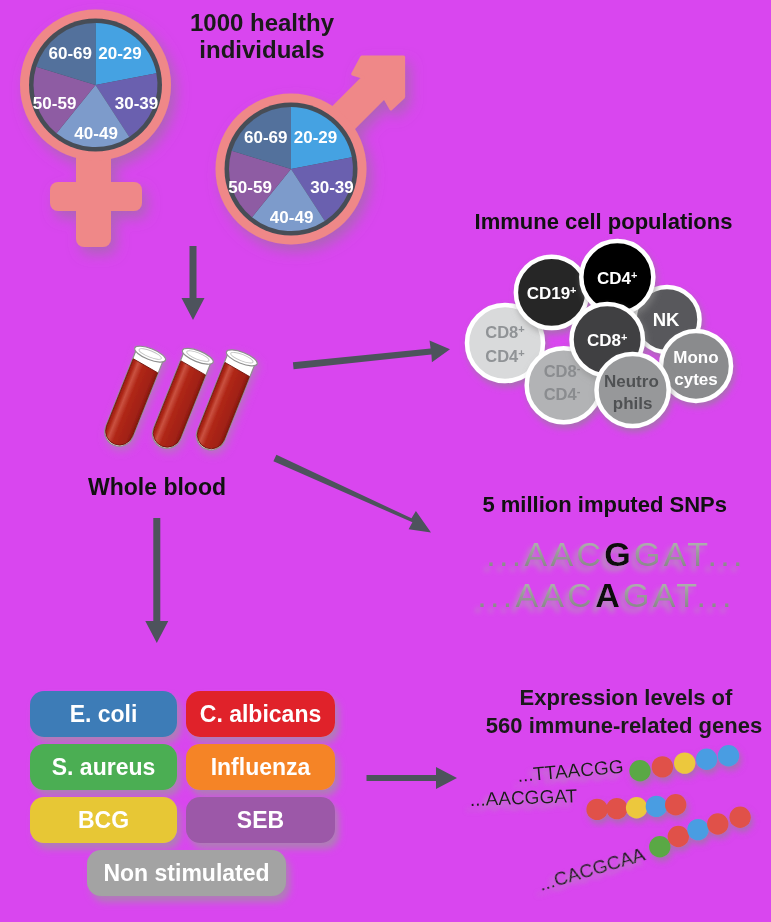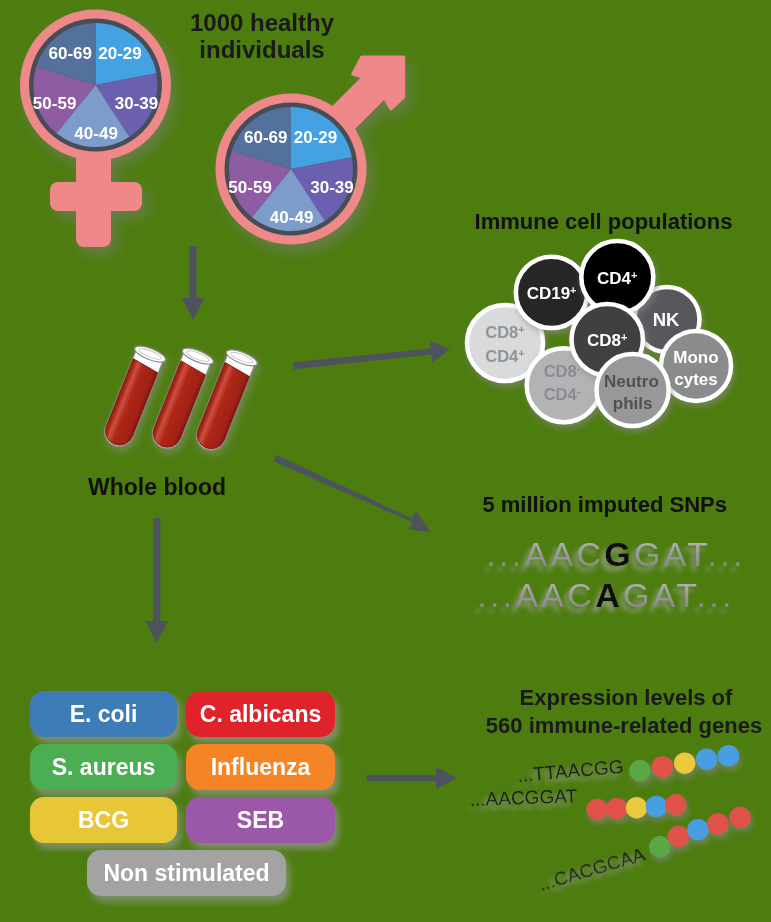--- a/index.html
+++ b/index.html
@@ -1,16 +1,16 @@
 <!DOCTYPE html>
 <html><head>
 <meta charset="utf-8">
 <style>
   html,body{margin:0;padding:0;background:#ffffff;}
-  #canvas{position:relative;width:771px;height:922px;background:#4d7c0f;overflow:hidden;
+  #canvas{position:relative;width:771px;height:922px;background:#d946ef;overflow:hidden;
     font-family:"Liberation Sans",sans-serif;}
   svg{position:absolute;top:0;left:0;}
   text{font-family:"Liberation Sans",sans-serif;}
 </style>
 </head>
 <body>
 <div id="canvas">
 <svg width="771" height="922" viewBox="0 0 771 922">
 <defs>
   <filter id="shGender" x="-30%" y="-30%" width="160%" height="160%">

